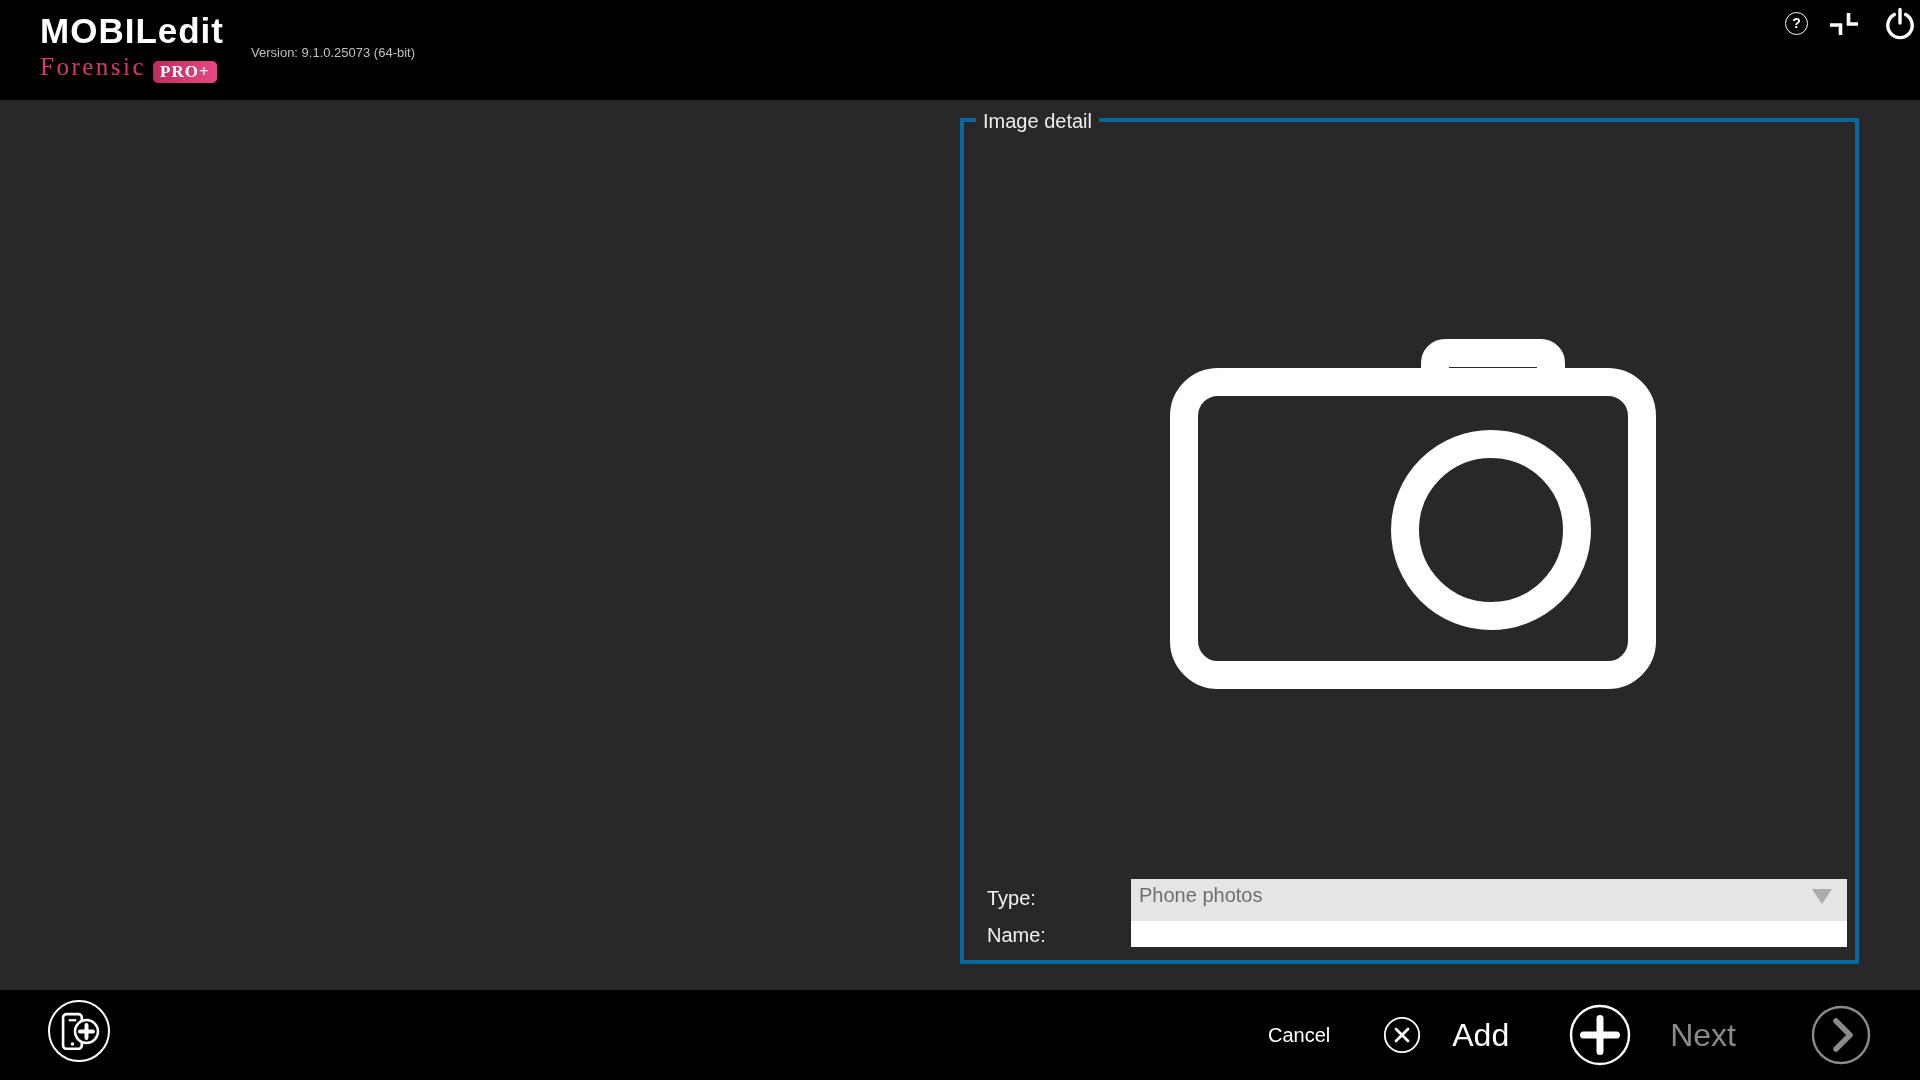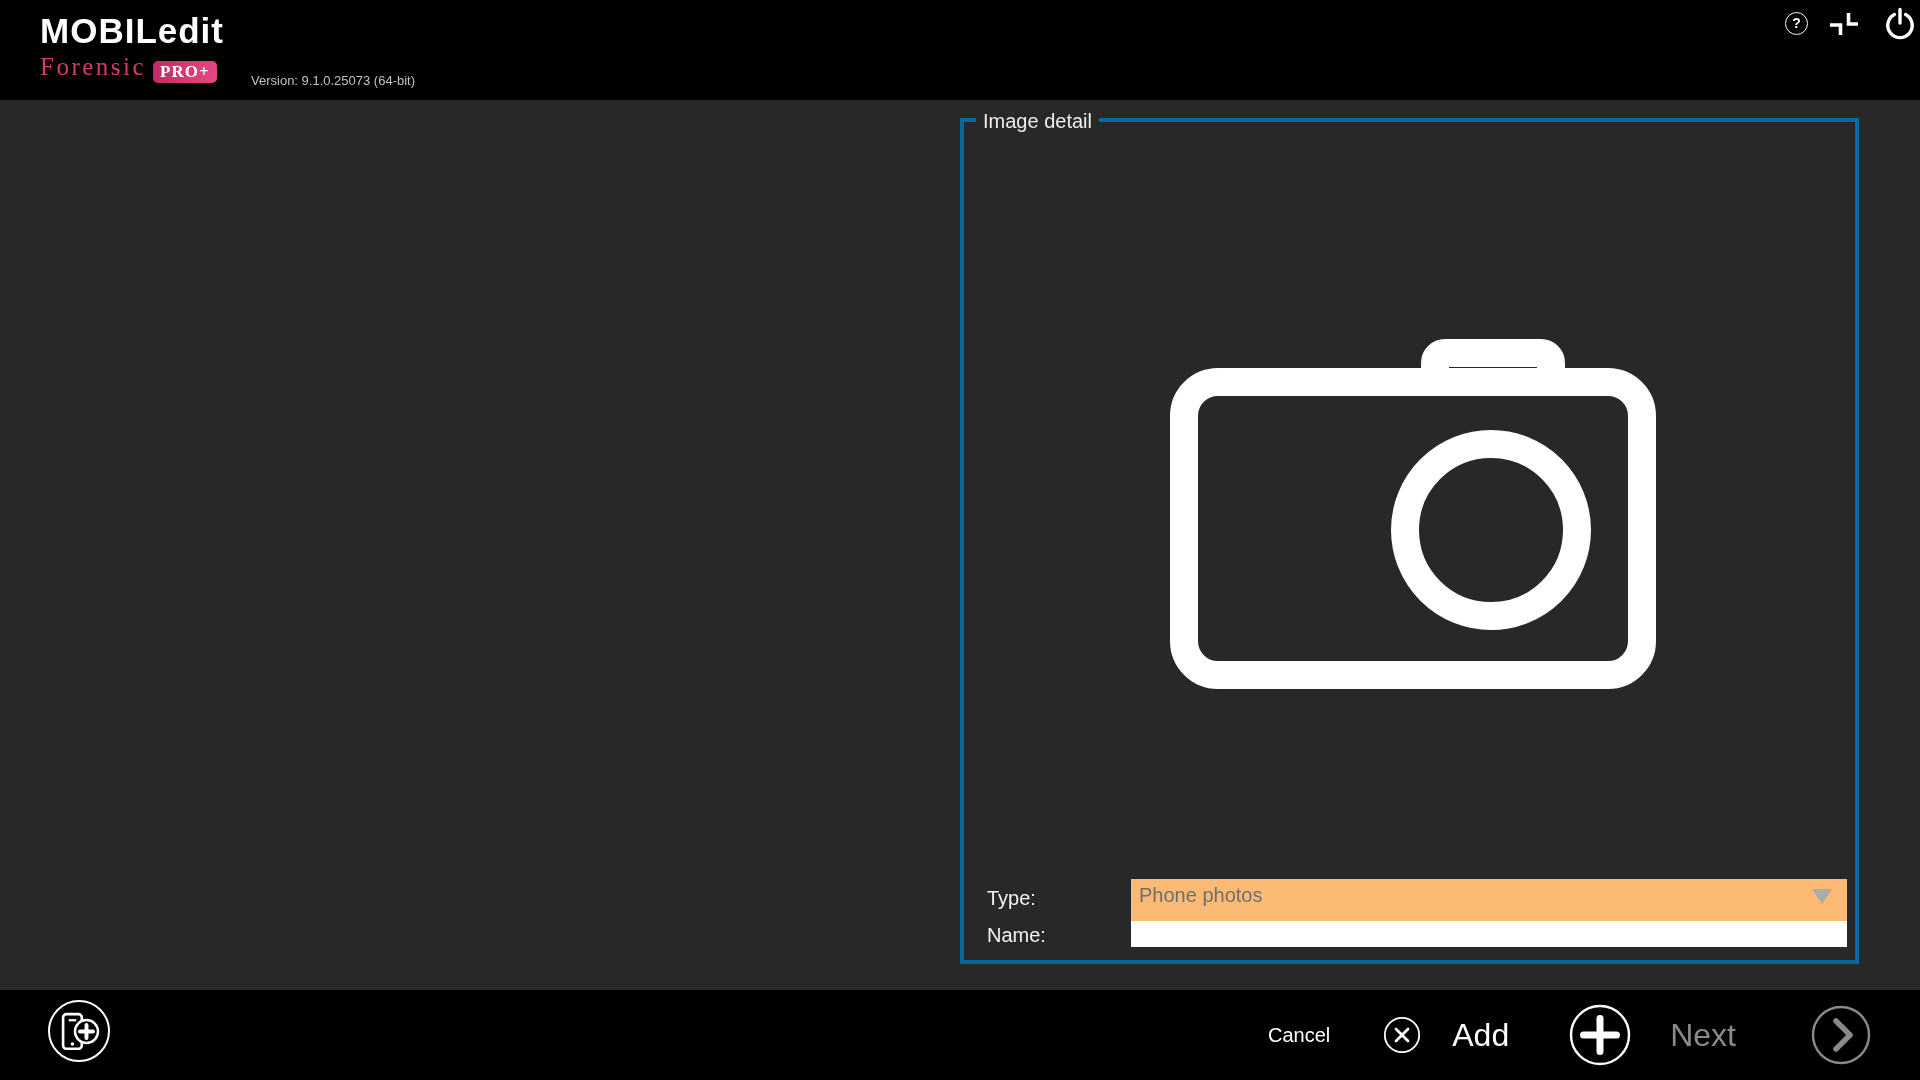--- a/index.html
+++ b/index.html
@@ -29,21 +29,21 @@
     letter-spacing: 2.5px; line-height: 1; white-space: nowrap; font-family: Liberation Serif, serif;
   }
   .pro-badge {
     display: inline-block; margin-left: 7px; vertical-align: -2px;
     background: linear-gradient(100deg, #bd2a62 0%, #e74a85 100%);
     color: #fff; font-size: 17px; font-weight: 700; letter-spacing: 1px;
     padding: 2px 7px 3px 7px; border-radius: 5px;
   }
   .version {
     position: absolute; left: 251px; top: 45px;
-    color: #c2c2c2; font-size: 13px; margin-top: 28px;
+    color: #c2c2c2; font-size: 13px;
   }
   .page-title {
     position: absolute; left: 962px; top: 27px; margin: 0;
     color: #fff; font-size: 33px; font-weight: 300; letter-spacing: 0.3px;
     white-space: nowrap;
   }
   .help-circle {
     position: absolute; left: 1785px; top: 12px;
     width: 23px; height: 23px; border: 1.6px solid #fff; border-radius: 50%;
     color: #fff; font-size: 14px; font-weight: 700;
@@ -67,21 +67,21 @@
 
   .field-label {
     position: absolute; left: 23px;
     color: #f2f2f2; font-size: 20px; line-height: 26px; white-space: nowrap;
   }
   .type-label { top: 763px; }
   .name-label { top: 800px; }
   .dropdown {
     position: absolute; left: 167px; top: 757px;
     width: 716px; height: 47px;
-    background: #fdba74;
+    background: #e5e5e5;
   }
   .dropdown-value {
     position: absolute; left: 8px; top: 0;
     color: #6e6e6e; font-size: 20px; line-height: 33px; white-space: nowrap;
   }
   .dropdown-arrow {
     position: absolute; right: 15px; top: 10px;
     width: 0; height: 0;
     border-left: 10.5px solid transparent;
     border-right: 10.5px solid transparent;

